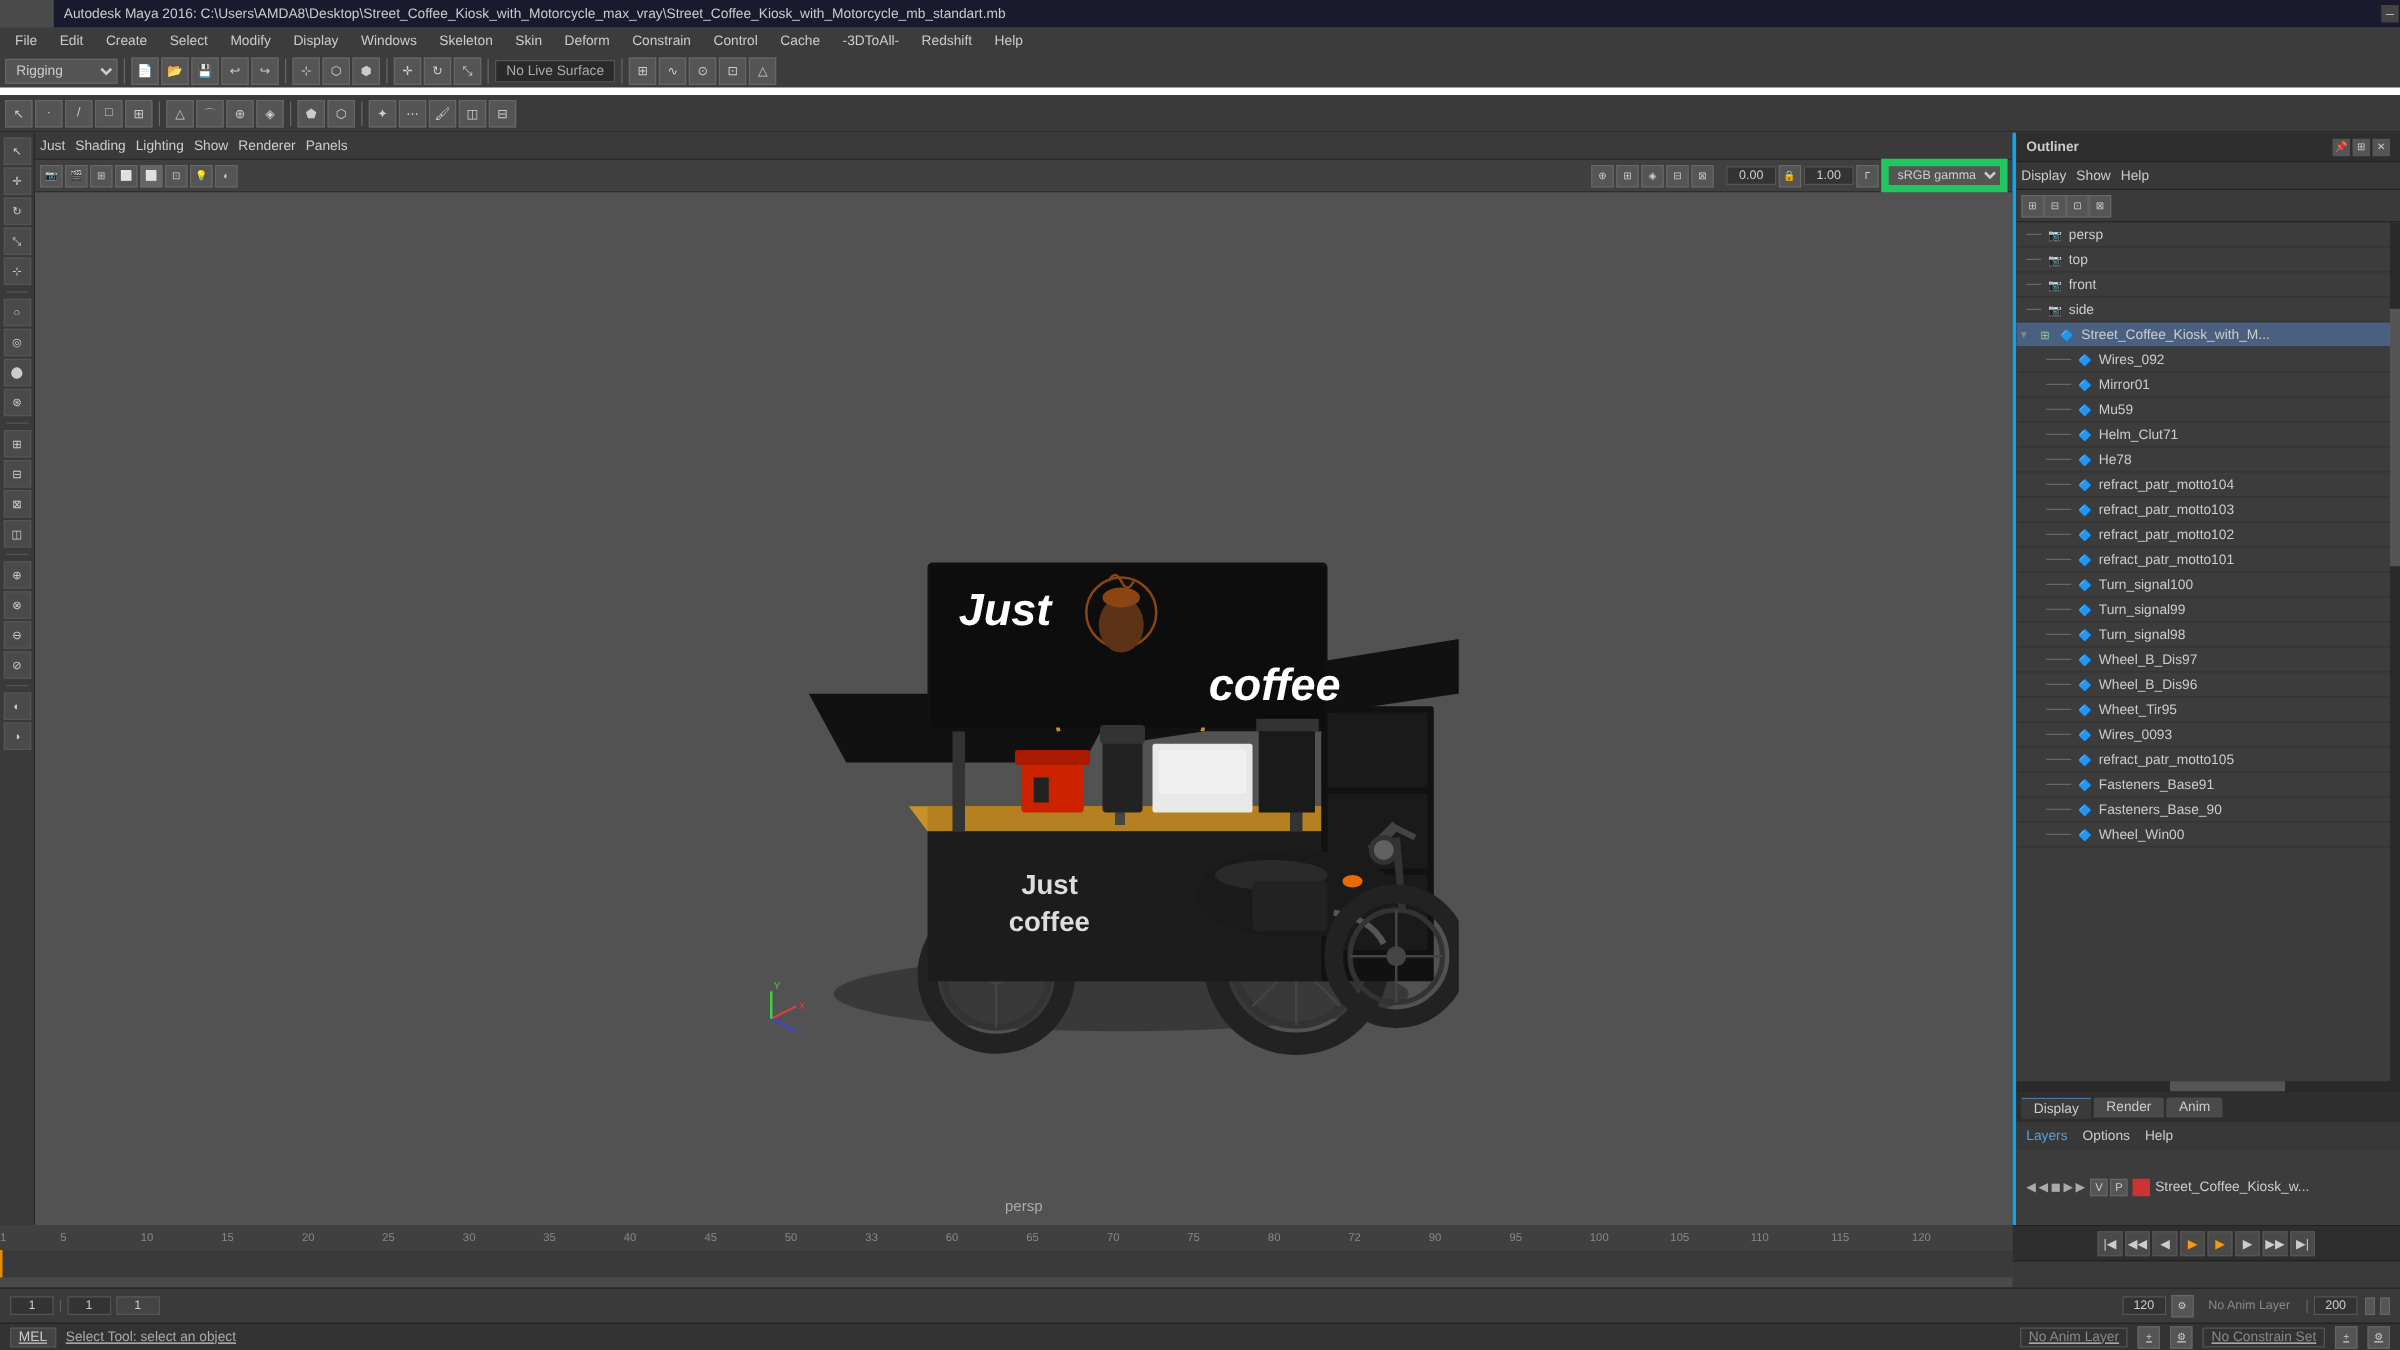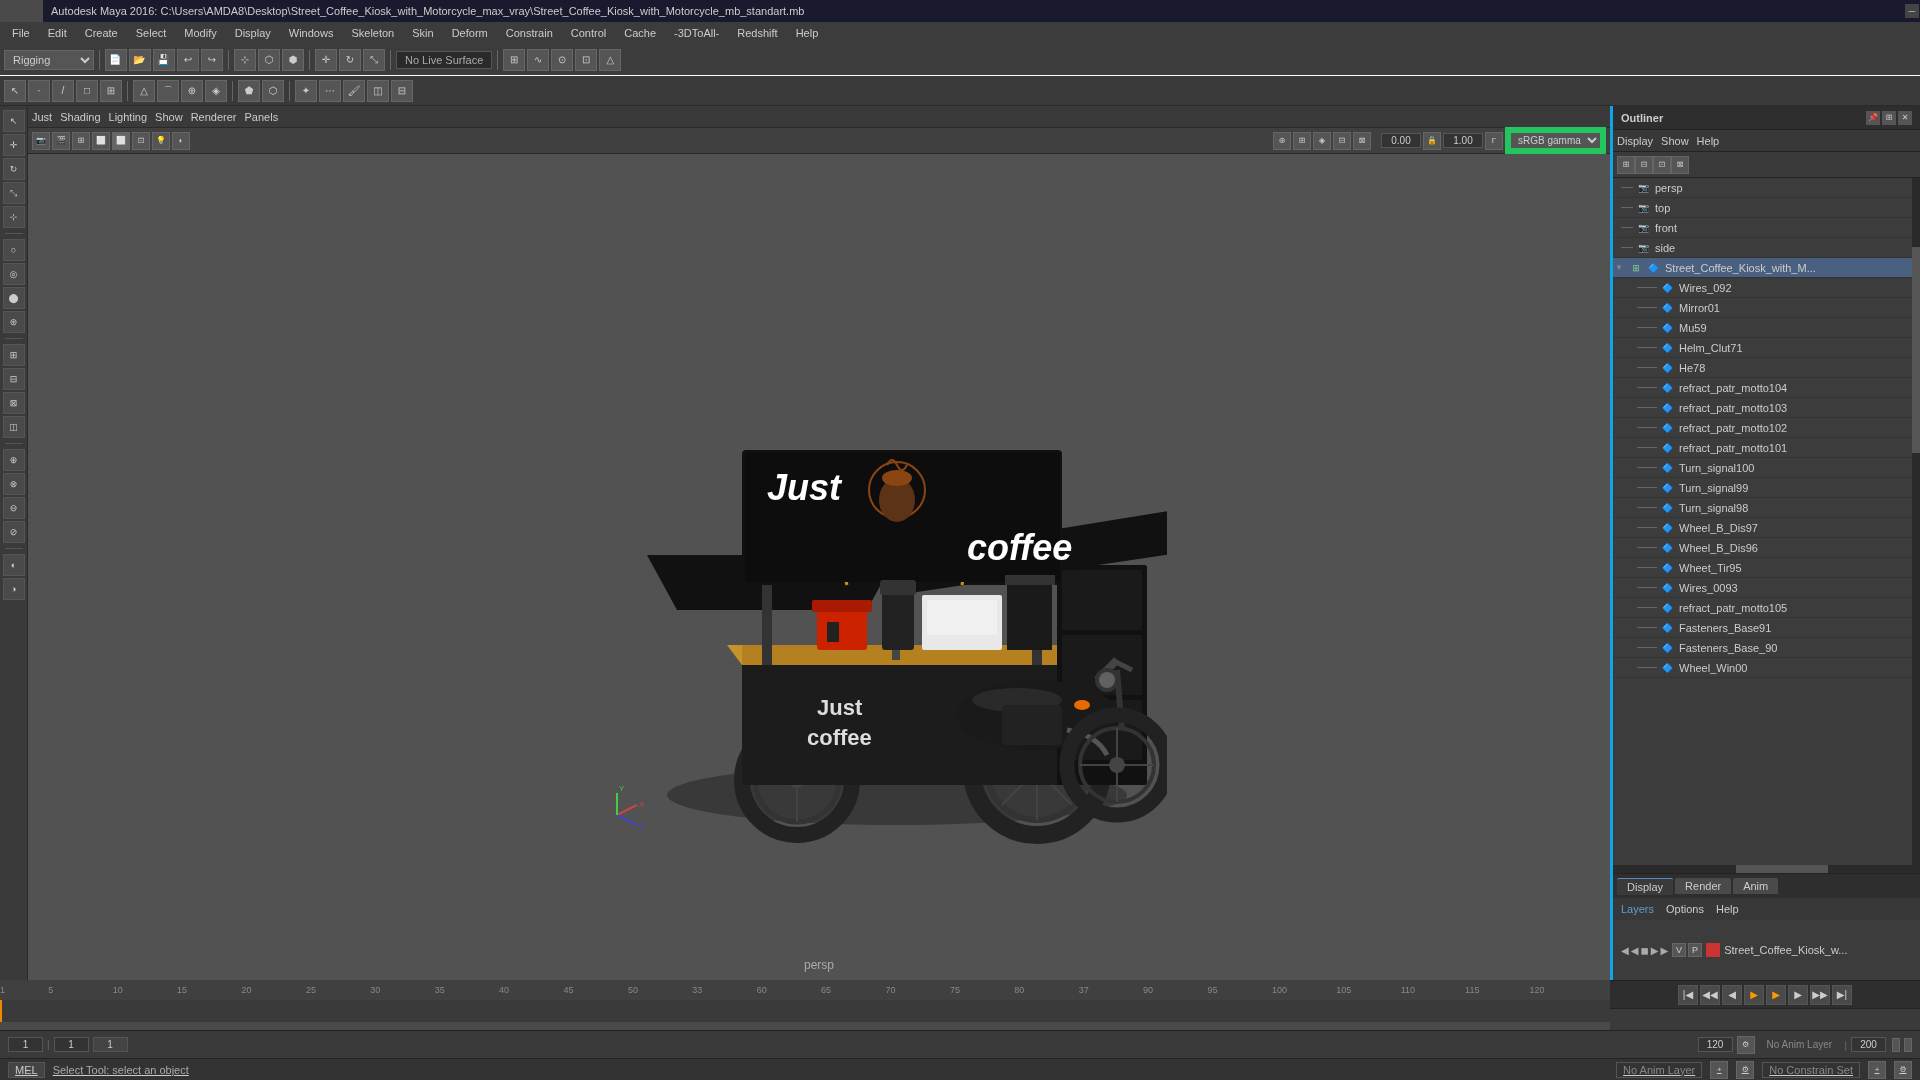--- a/index.html
+++ b/index.html
@@ -62,21 +62,21 @@
 
     
     #toolbar1 {
       width: 100%;
       height: 32px;
       background: #3c3c3c;
       display: flex;
       align-items: center;
       padding: 0 4px;
       gap: 2px;
-      border-bottom: 1px solid #ffffff;
+      border-bottom: 6px solid #ffffff;
     }
     .toolbar-select {
       background: #555;
       color: #ccc;
       border: 1px solid #666;
       padding: 2px 4px;
       font-size: 11px;
       width: 90px;
     }
     .tb-btn {
@@ -1078,21 +1078,21 @@
           <span style="position:absolute;left:27%;font-size:9px;color:#888;">35</span>
           <span style="position:absolute;left:31%;font-size:9px;color:#888;">40</span>
           <span style="position:absolute;left:35%;font-size:9px;color:#888;">45</span>
           <span style="position:absolute;left:39%;font-size:9px;color:#888;">50</span>
           <span style="position:absolute;left:43%;font-size:9px;color:#888;">33</span>
           <span style="position:absolute;left:47%;font-size:9px;color:#888;">60</span>
           <span style="position:absolute;left:51%;font-size:9px;color:#888;">65</span>
           <span style="position:absolute;left:55%;font-size:9px;color:#888;">70</span>
           <span style="position:absolute;left:59%;font-size:9px;color:#888;">75</span>
           <span style="position:absolute;left:63%;font-size:9px;color:#888;">80</span>
-          <span style="position:absolute;left:67%;font-size:9px;color:#888;">37</span>
+          <span style="position:absolute;left:67%;font-size:9px;color:#888;">72</span>
           <span style="position:absolute;left:71%;font-size:9px;color:#888;">90</span>
           <span style="position:absolute;left:75%;font-size:9px;color:#888;">95</span>
           <span style="position:absolute;left:79%;font-size:9px;color:#888;">100</span>
           <span style="position:absolute;left:83%;font-size:9px;color:#888;">105</span>
           <span style="position:absolute;left:87%;font-size:9px;color:#888;">110</span>
           <span style="position:absolute;left:91%;font-size:9px;color:#888;">115</span>
           <span style="position:absolute;left:95%;font-size:9px;color:#888;">120</span>
         </div>
       </div>
 

